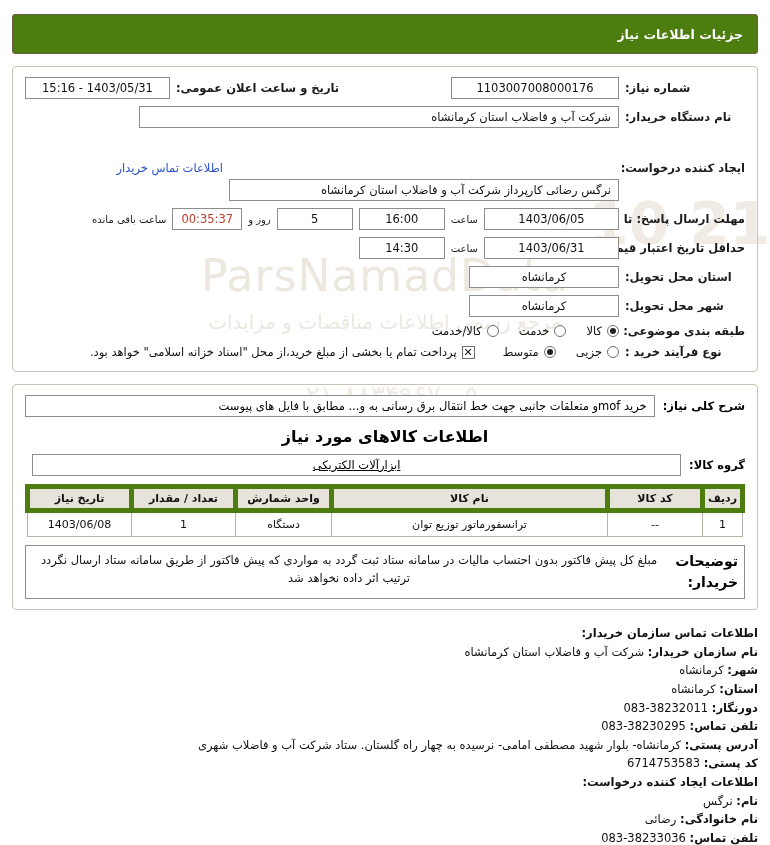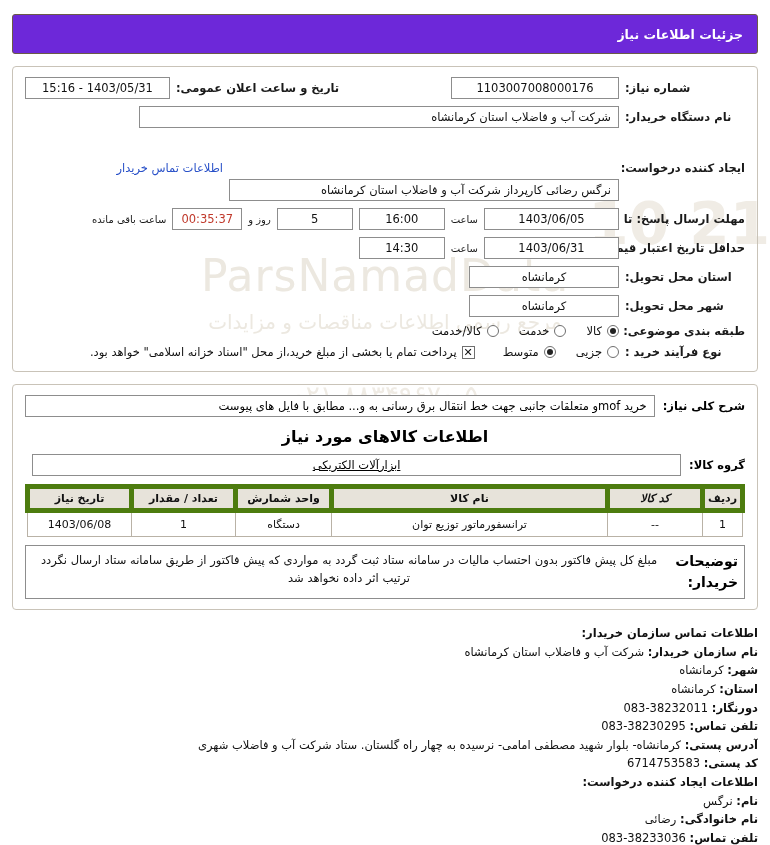--- a/index.html
+++ b/index.html
@@ -13,21 +13,21 @@
     height: 845px;
     position: relative;
     overflow: hidden;
     direction: rtl;
   }
 
   
   .header-bar {
     margin: 14px 12px 0 12px;
     height: 40px;
-    background: #6d28d9;
+    background: #4d7c0f;
     border: 1px solid #6a5a48;
     border-radius: 3px;
     display: flex;
     align-items: center;
     justify-content: flex-start;
     padding: 0 14px;
   }
   .header-title {
     color: #ffffff;
     font-size: 12.5px;
@@ -362,21 +362,21 @@
 
   <div class="group-row">
     <span class="sec-title">گروه کالا:</span>
     <span class="group-field">ابزارآلات الکتریکی</span>
   </div>
 
   <table class="goods">
     <thead>
       <tr>
         <th style="width:40px;">ردیف</th>
-        <th style="width:95px;font-style:italic;">کد کالا</th>
+        <th style="width:95px;">کد کالا</th>
         <th>نام کالا</th>
         <th style="width:96px;">واحد شمارش</th>
         <th style="width:104px;">تعداد / مقدار</th>
         <th style="width:104px;">تاریخ نیاز</th>
       </tr>
     </thead>
     <tbody>
       <tr>
         <td>1</td>
         <td>--</td>

